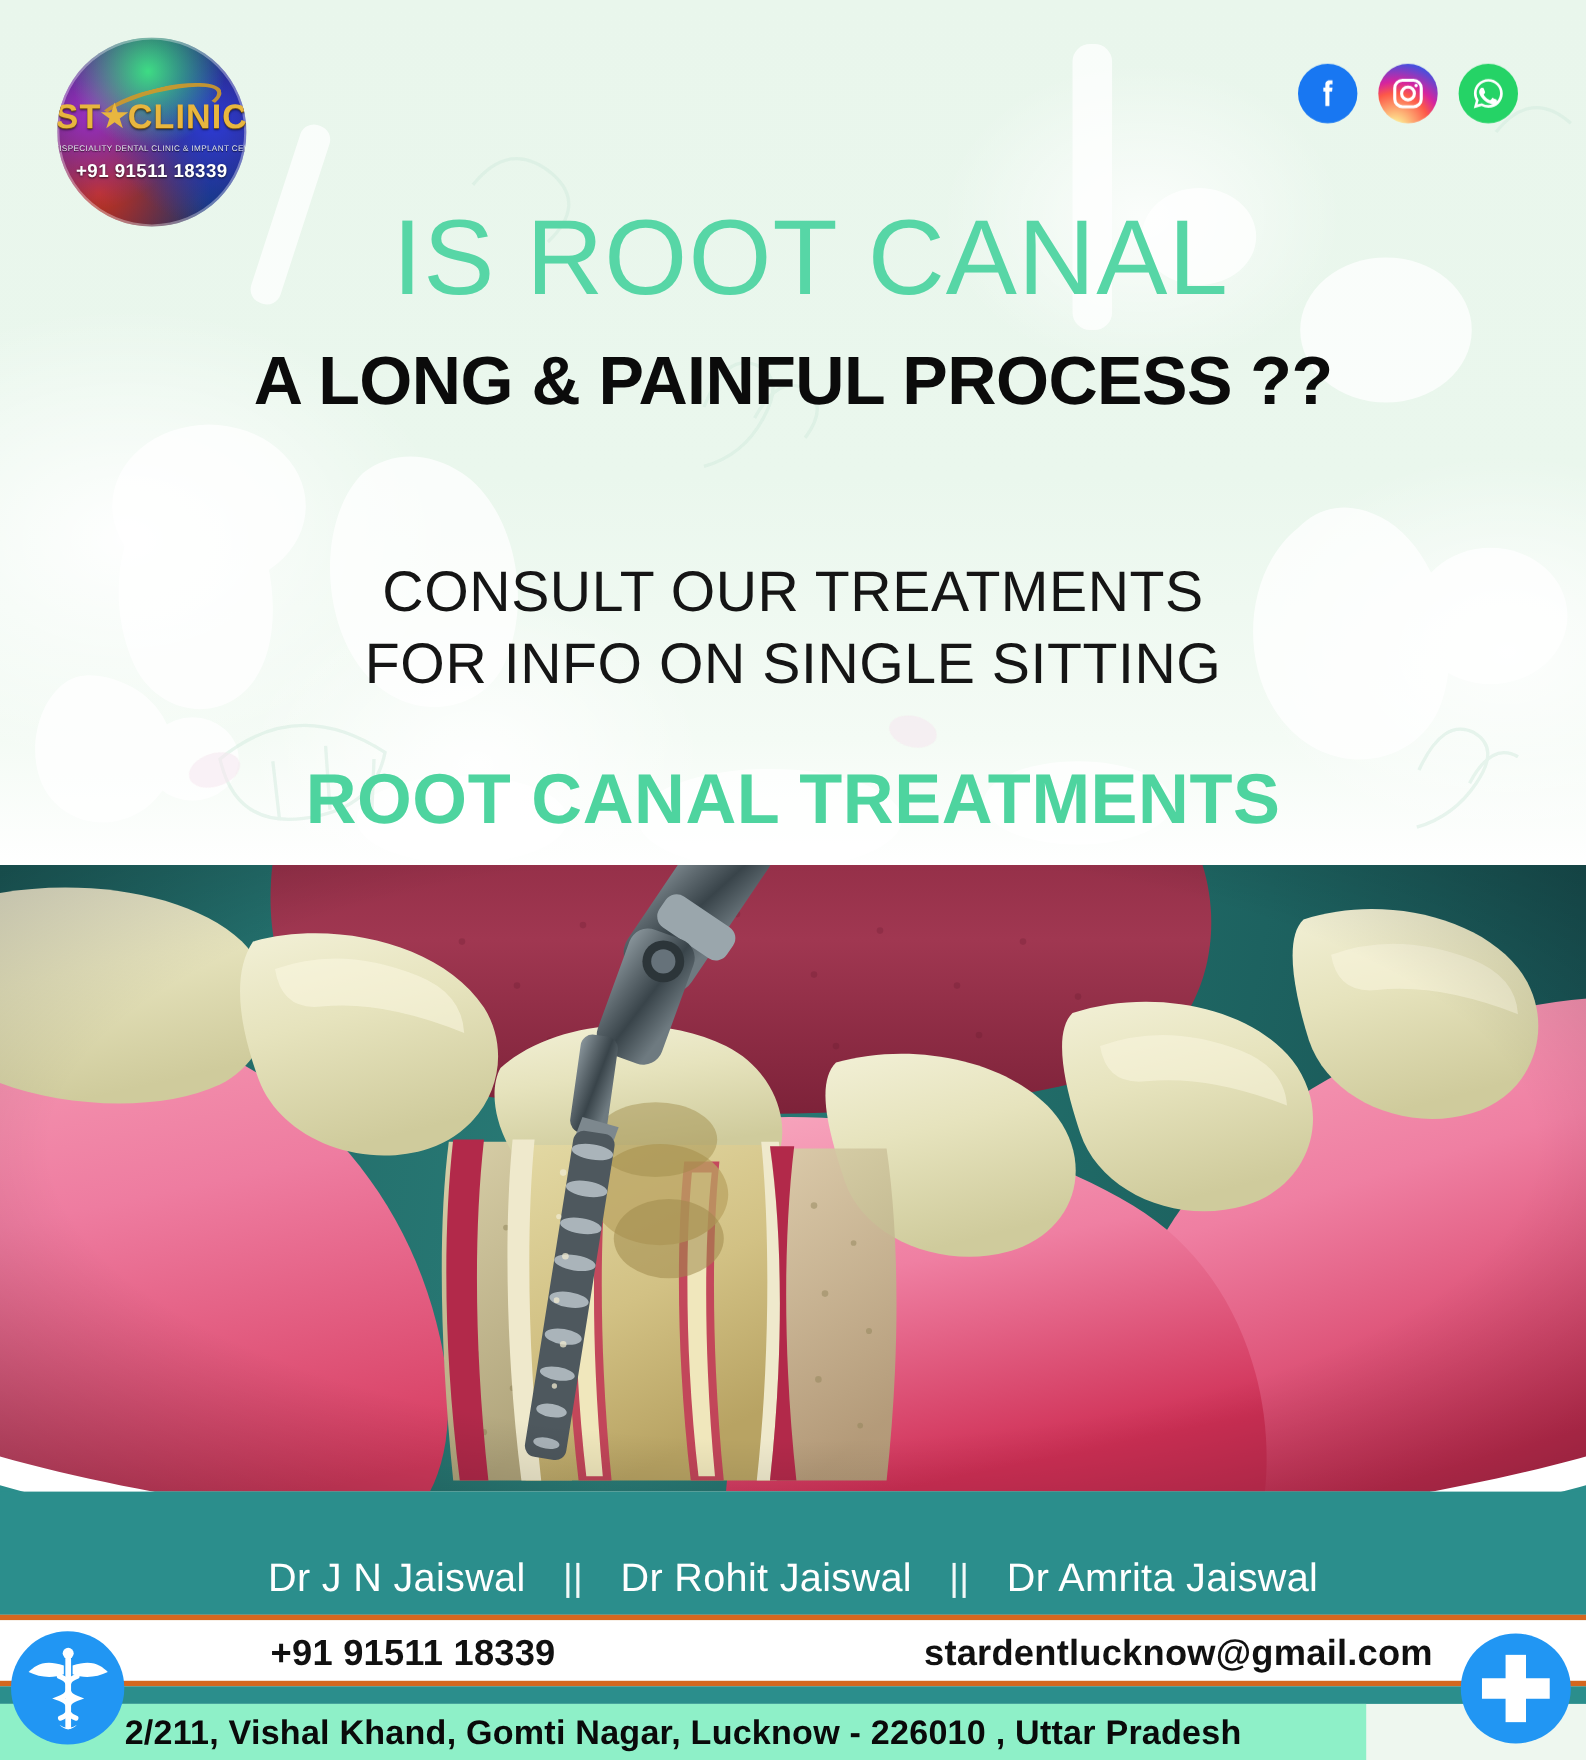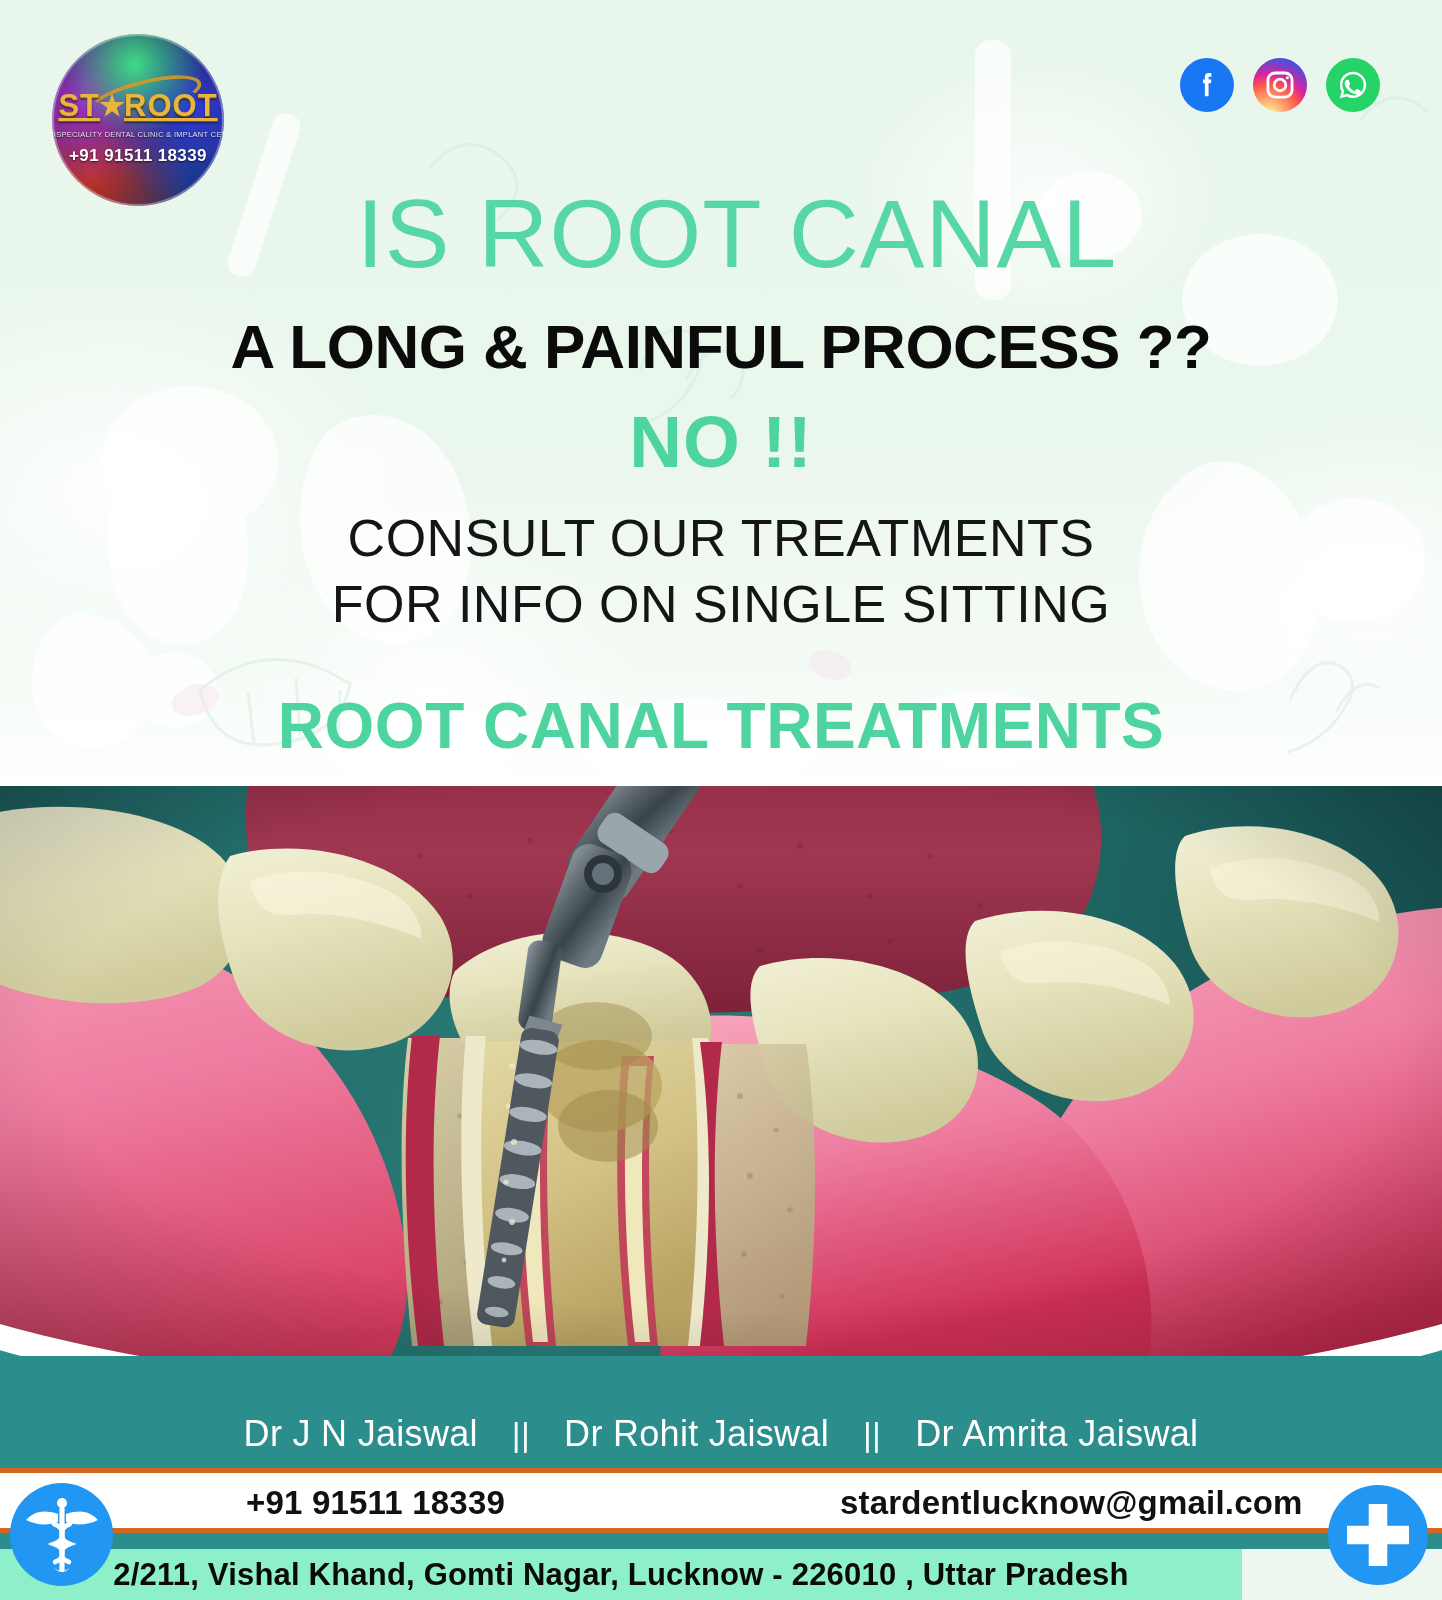--- a/index.html
+++ b/index.html
@@ -54,21 +54,21 @@
     border-bottom-color:transparent; border-left-color:transparent;
     transform:translateX(-44%) rotate(-14deg);
     opacity:.92;
   }
   .logo-word {
     position:relative;
     font-size:31px; font-weight:bold; letter-spacing:1px;
     color:#e8b63f;
     text-shadow:0 1px 0 #7a5510, 0 2px 2px rgba(0,0,0,.55);
     margin-top:14px;
-    display:flex; align-items:center; gap:0px;text-decoration:underline;
+    display:flex; align-items:center; gap:0px;
   }
   .logo-star {
     display:inline-block; width:26px; height:26px; margin:0 -1px;
     background:#e8b63f;
     clip-path:polygon(50% 0%,61% 35%,98% 35%,68% 57%,79% 91%,50% 70%,21% 91%,32% 57%,2% 35%,39% 35%);
     filter:drop-shadow(0 1px 1px rgba(0,0,0,.6));
   }
   .logo-tag {
     position:relative;
     font-size:7.4px; letter-spacing:.35px; color:#e3e7ef;
@@ -207,21 +207,21 @@
         <ellipse cx="195" cy="700" rx="24" ry="15" transform="rotate(-18 195 700)"></ellipse>
         <ellipse cx="830" cy="665" rx="22" ry="14" transform="rotate(14 830 665)"></ellipse>
       </g>
     </svg>
 
     <div class="logo-badge">
       <div class="logo-swoosh"></div>
       <div class="logo-word">
         <span>ST</span>
         <span class="logo-star"></span>
-        <span>ROOT</span>
+        <span>CLINIC</span>
       </div>
       <div class="logo-tag">MULTISPECIALITY DENTAL CLINIC &amp; IMPLANT CENTRE</div>
       <div class="logo-phone">+91 91511 18339</div>
     </div>
 
     <div class="socials">
       <div class="soc soc-fb">
         <svg width="34" height="34" viewBox="0 0 24 24" fill="#ffffff">
           <path d="M15.1 8.2h-2.0V6.9c0-.6.4-.8.7-.8h1.3V3.6l-1.9 0c-2.2 0-2.7 1.6-2.7 2.7v1.9H9.2v2.6h1.3V20h2.6v-9.2h1.7l.3-2.6z"></path>
         </svg>
@@ -235,21 +235,20 @@
       </div>
       <div class="soc soc-wa">
         <svg width="36" height="36" viewBox="0 0 24 24" fill="#ffffff">
           <path d="M12.03 3.2c-4.83 0-8.75 3.9-8.75 8.72 0 1.54.41 3.04 1.19 4.36L3.2 20.9l4.74-1.24a8.77 8.77 0 0 0 4.09 1.02h.01c4.82 0 8.74-3.9 8.74-8.72 0-2.33-.91-4.52-2.56-6.17a8.7 8.7 0 0 0-6.19-2.59zm0 1.62c1.9 0 3.68.74 5.02 2.08a7.05 7.05 0 0 1 2.08 5.02c0 3.92-3.19 7.1-7.11 7.1a7.1 7.1 0 0 1-3.62-.99l-.26-.15-2.68.7.72-2.61-.17-.27a7.07 7.07 0 0 1-1.09-3.78c0-3.92 3.19-7.1 7.11-7.1zm-3.93 3.7c-.18 0-.47.07-.71.33-.25.27-.94.92-.94 2.23 0 1.32.96 2.59 1.09 2.77.14.18 1.86 2.85 4.52 3.89 2.21.87 2.66.7 3.14.65.48-.04 1.55-.63 1.77-1.25.22-.62.22-1.15.15-1.26-.06-.11-.24-.18-.5-.31-.26-.13-1.55-.77-1.79-.85-.24-.09-.42-.13-.59.13-.18.26-.68.85-.83 1.03-.15.18-.31.2-.57.07-.26-.13-1.1-.41-2.1-1.3-.78-.69-1.3-1.55-1.46-1.81-.15-.26-.02-.4.12-.53.12-.12.26-.31.39-.46.13-.15.17-.26.26-.44.09-.18.04-.33-.02-.46-.07-.13-.58-1.42-.8-1.94-.21-.51-.42-.44-.58-.45l-.5-.01z"></path>
         </svg>
       </div>
     </div>
 
     <div class="t-line t1">IS ROOT CANAL</div>
     <div class="t-line t2">A LONG &amp; PAINFUL PROCESS ??</div>
-    <div class="t-line t3">NO !!</div>
     <div class="t-line t4">CONSULT OUR TREATMENTS</div>
     <div class="t-line t5">FOR INFO ON SINGLE SITTING</div>
     <div class="t-line t6">ROOT CANAL TREATMENTS</div>
   </div>
 
   <div class="photo">
     <svg width="1442" height="570" viewBox="0 0 1442 570">
       <defs>
         <linearGradient id="gumL" x1="0" y1="0" x2="0.2" y2="1">
           <stop offset="0%" stop-color="#f59ab4"></stop>

